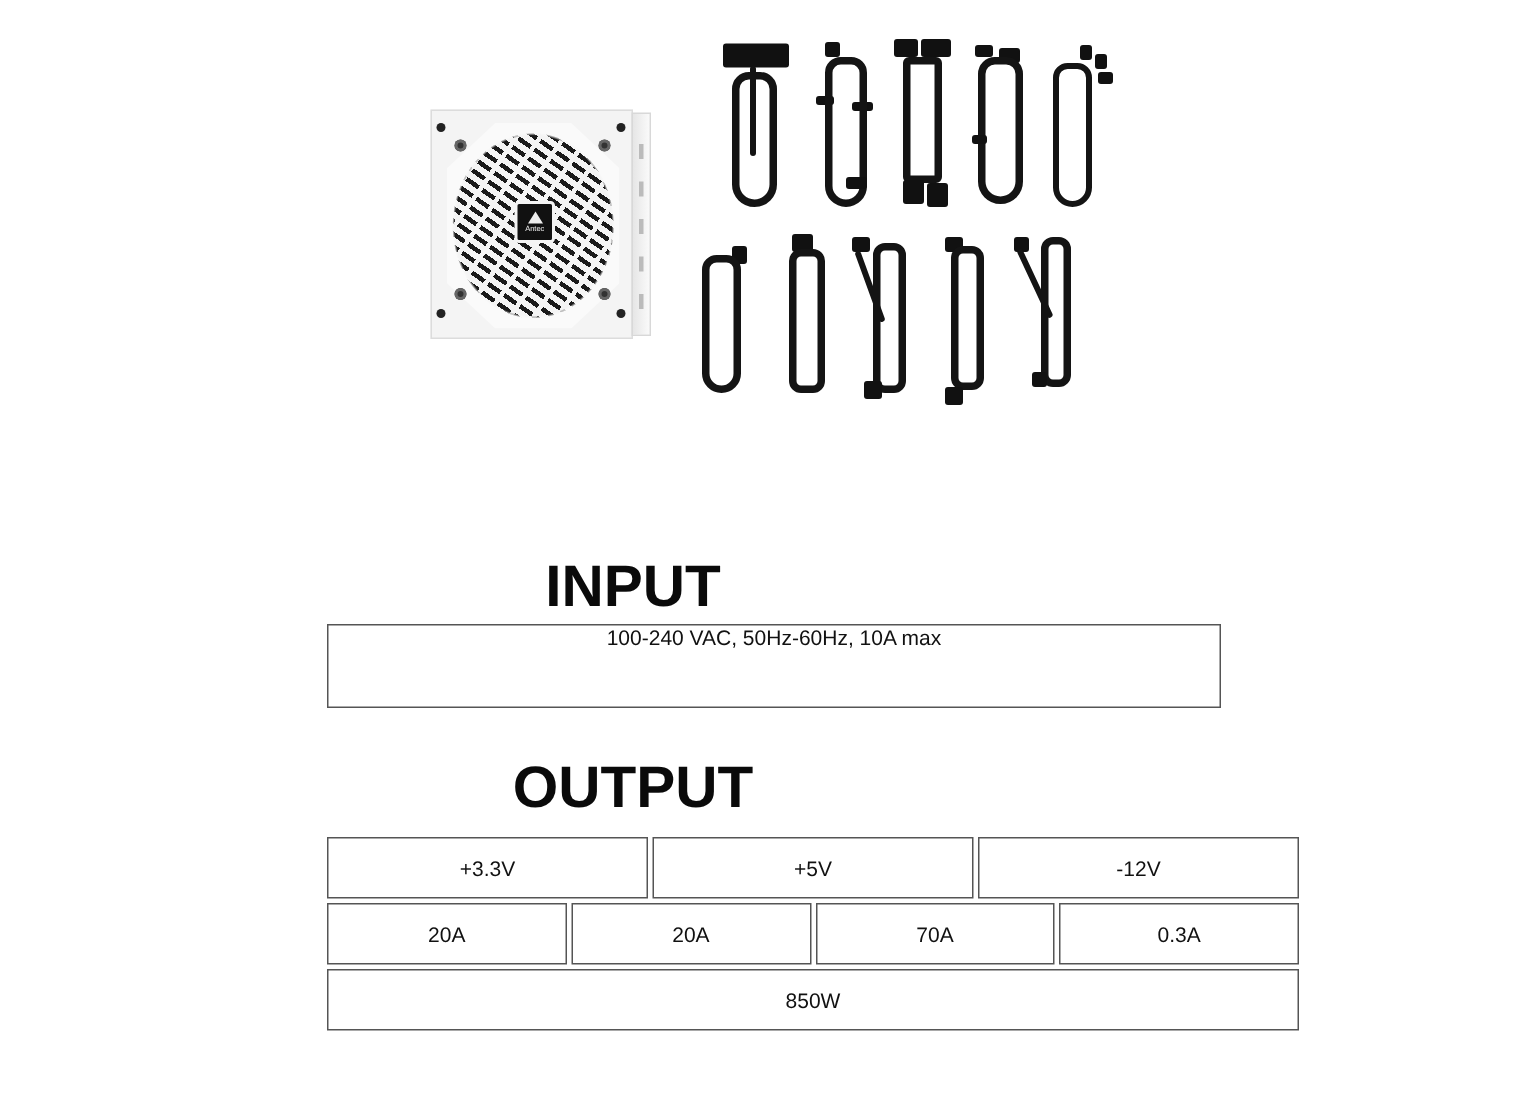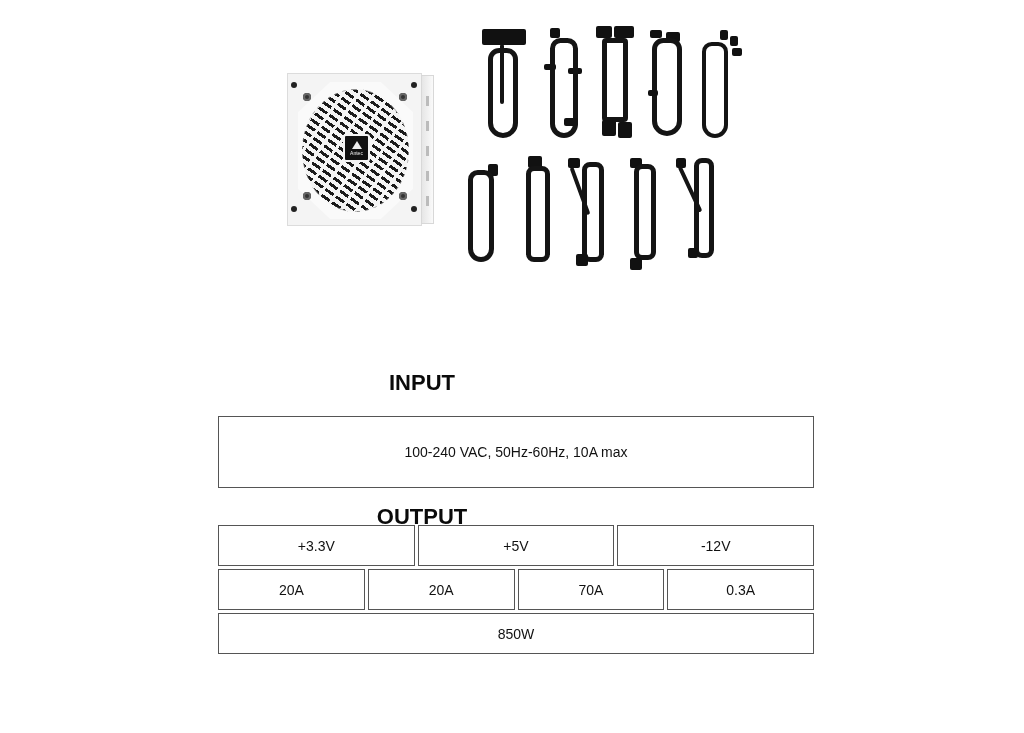--- a/index.html
+++ b/index.html
@@ -56,29 +56,29 @@
     .cable { position: absolute; }
     .cable .conn { position: absolute; background: #111; border-radius: 2px; }
     .cable .loop {
       position: absolute; border: 5px solid #141414; border-radius: 12px 12px 16px 16px;
     }
     .cable .wire { position: absolute; background: #141414; width: 4px; border-radius: 2px; }
 
     
     .section-title {
       position: absolute; left: 0; width: 844px; text-align: center;
-      font-family: "Liberation Sans", sans-serif; font-weight: bold; font-size: 22px; color: #0a0a0a;
+      font-family: "Liberation Sans", sans-serif; font-weight: bold; font-size: 39px; color: #0a0a0a;
       letter-spacing: 0px;
     }
     .input-box {
-      position: absolute; left: 218px; top: 416px; width: 596px; height: 72px;
-      border: 1.5px solid #555; display: flex; align-items: center; justify-content: center;
+      position: absolute; left: 218px; top: 416px; width: 596px; height: 56px;
+      border: 1.5px solid #555; display: flex; justify-content: center;
       font-size: 14px; color: #111;
     }
-    .out-table { position: absolute; left: 218px; top: 525px; width: 596px; }
+    .out-table { position: absolute; left: 218px; top: 558px; width: 648px; }
     .out-row { display: flex; gap: 3px; margin-bottom: 3px; height: 41px; }
     .cell {
       border: 1.5px solid #555; display: flex; align-items: center; justify-content: center;
       font-size: 14px; color: #111; flex: 1 1 0; height: 41px;
     }
     .cell.span2 { flex: 2.03 1 0; }
     .cell.span5 { flex: 5 1 0; }
   </style>
 </head>
 <body>

